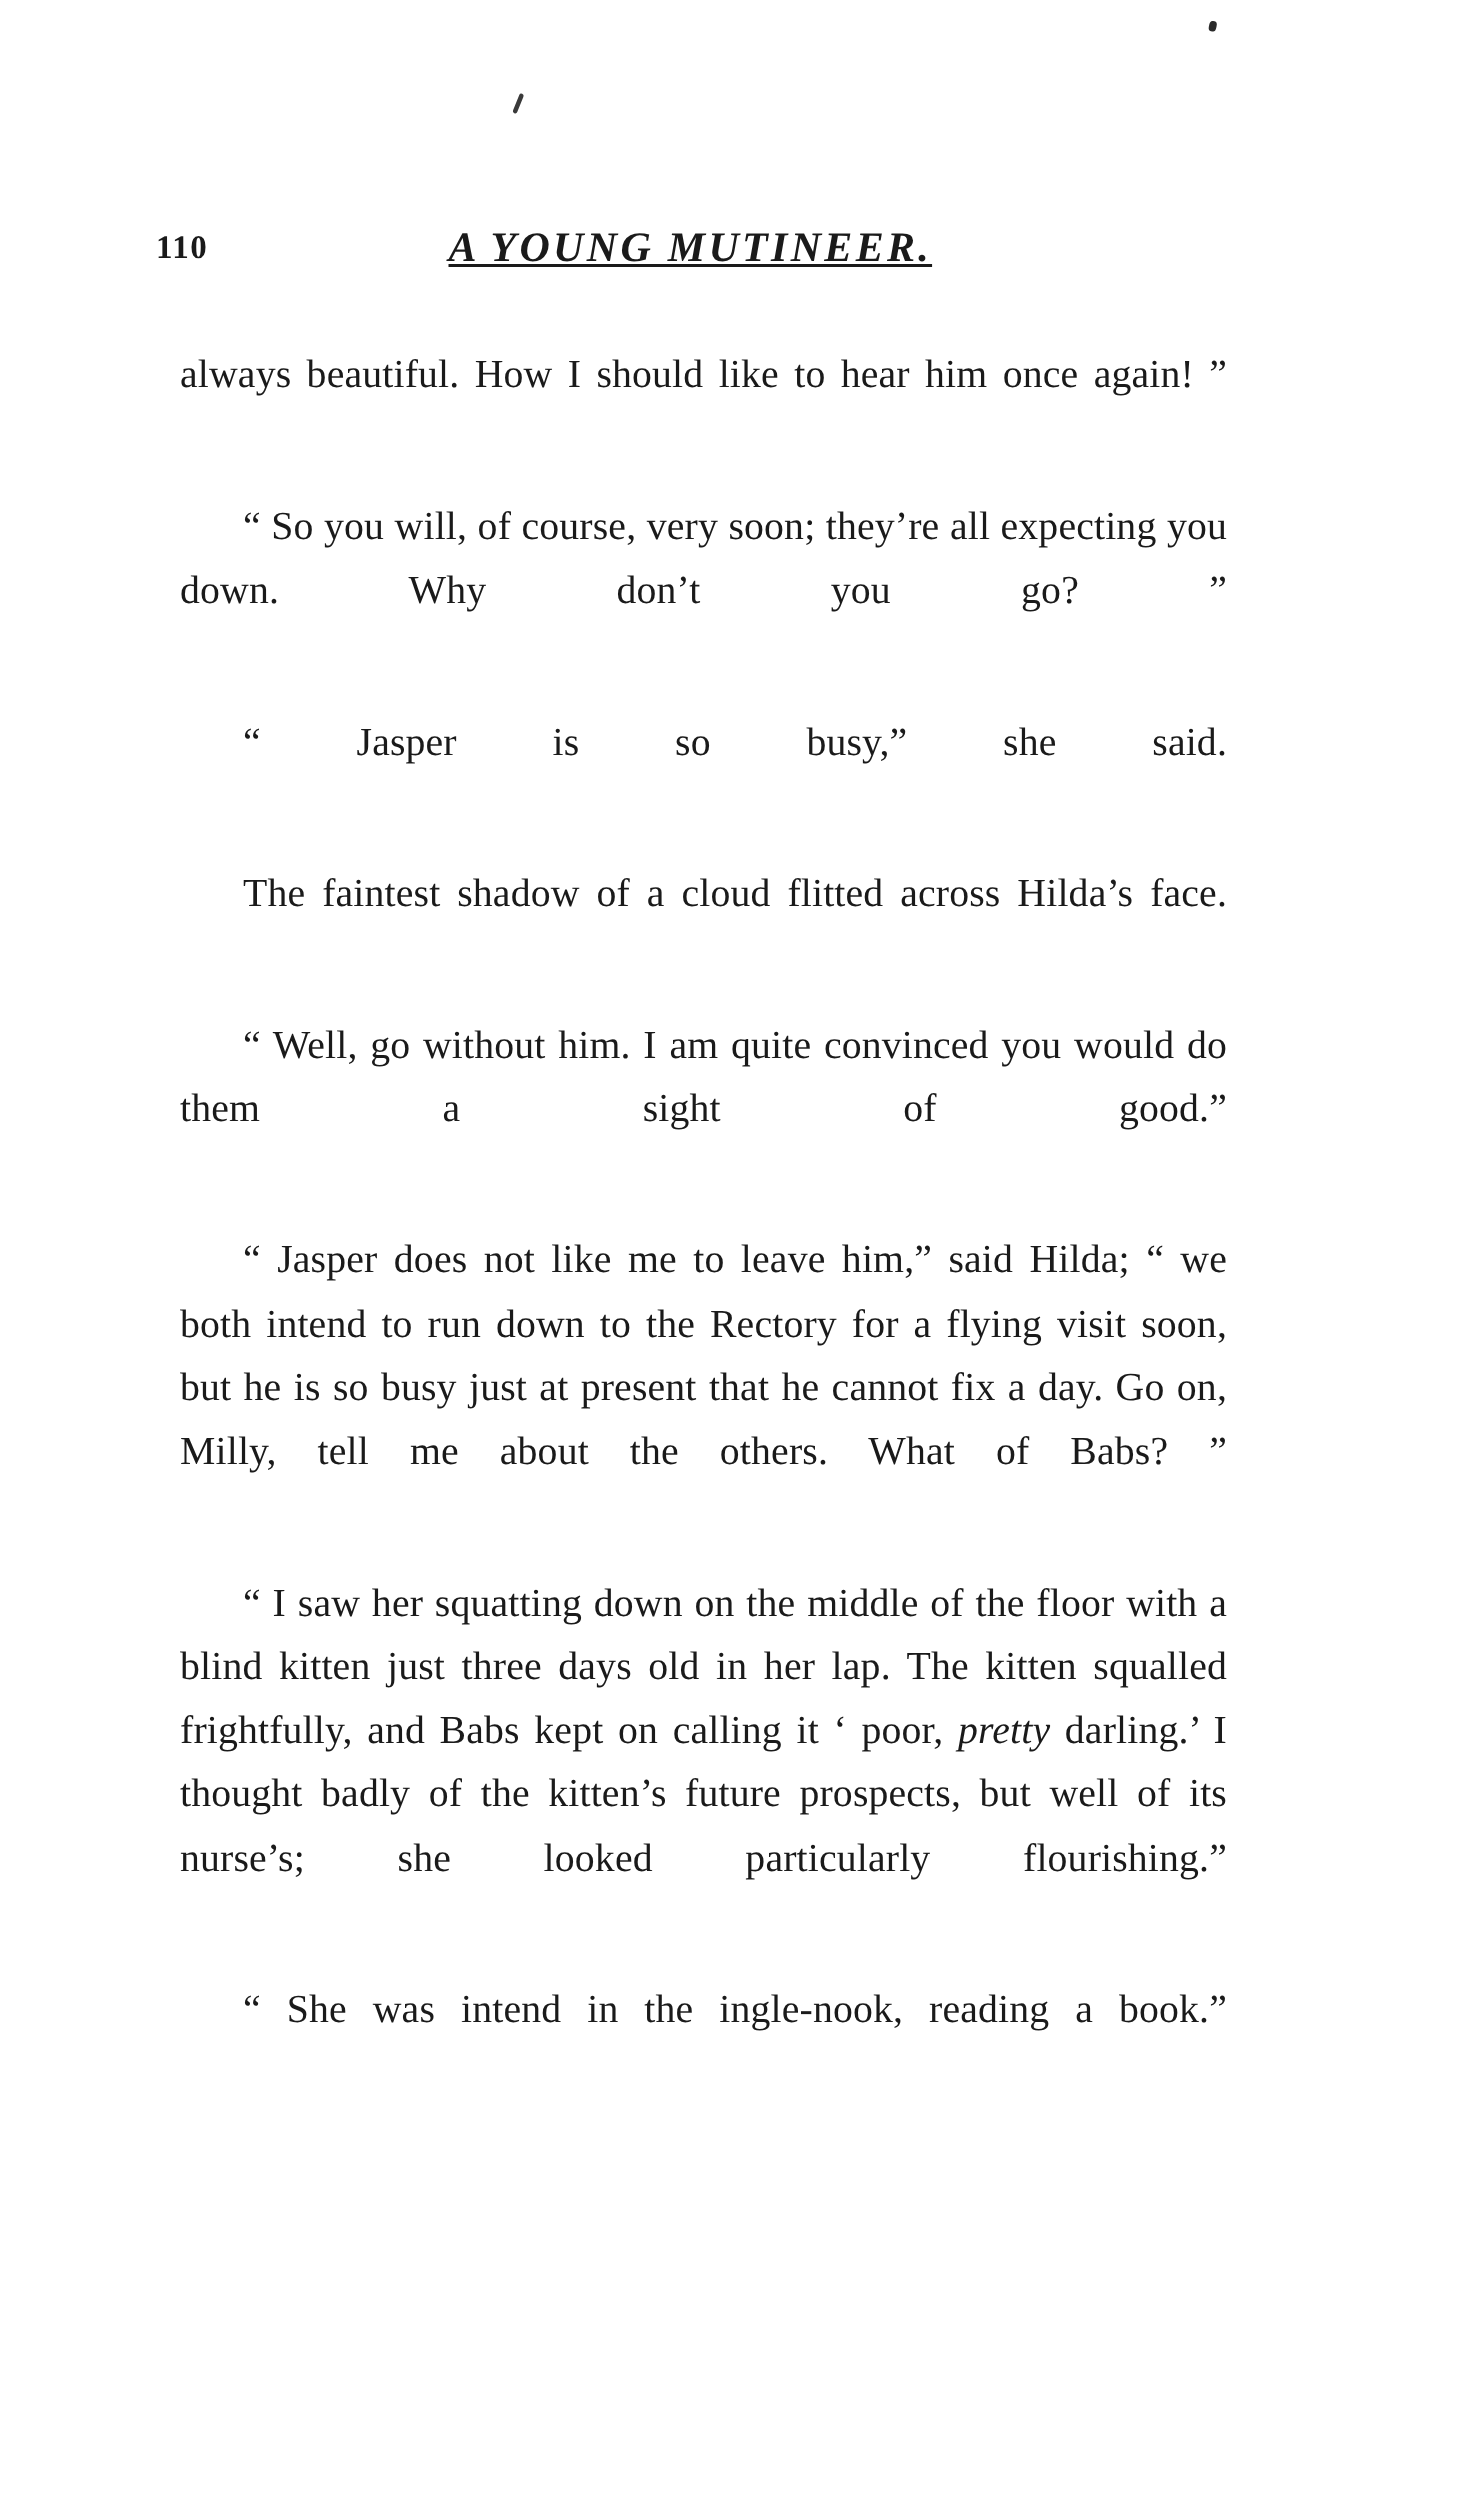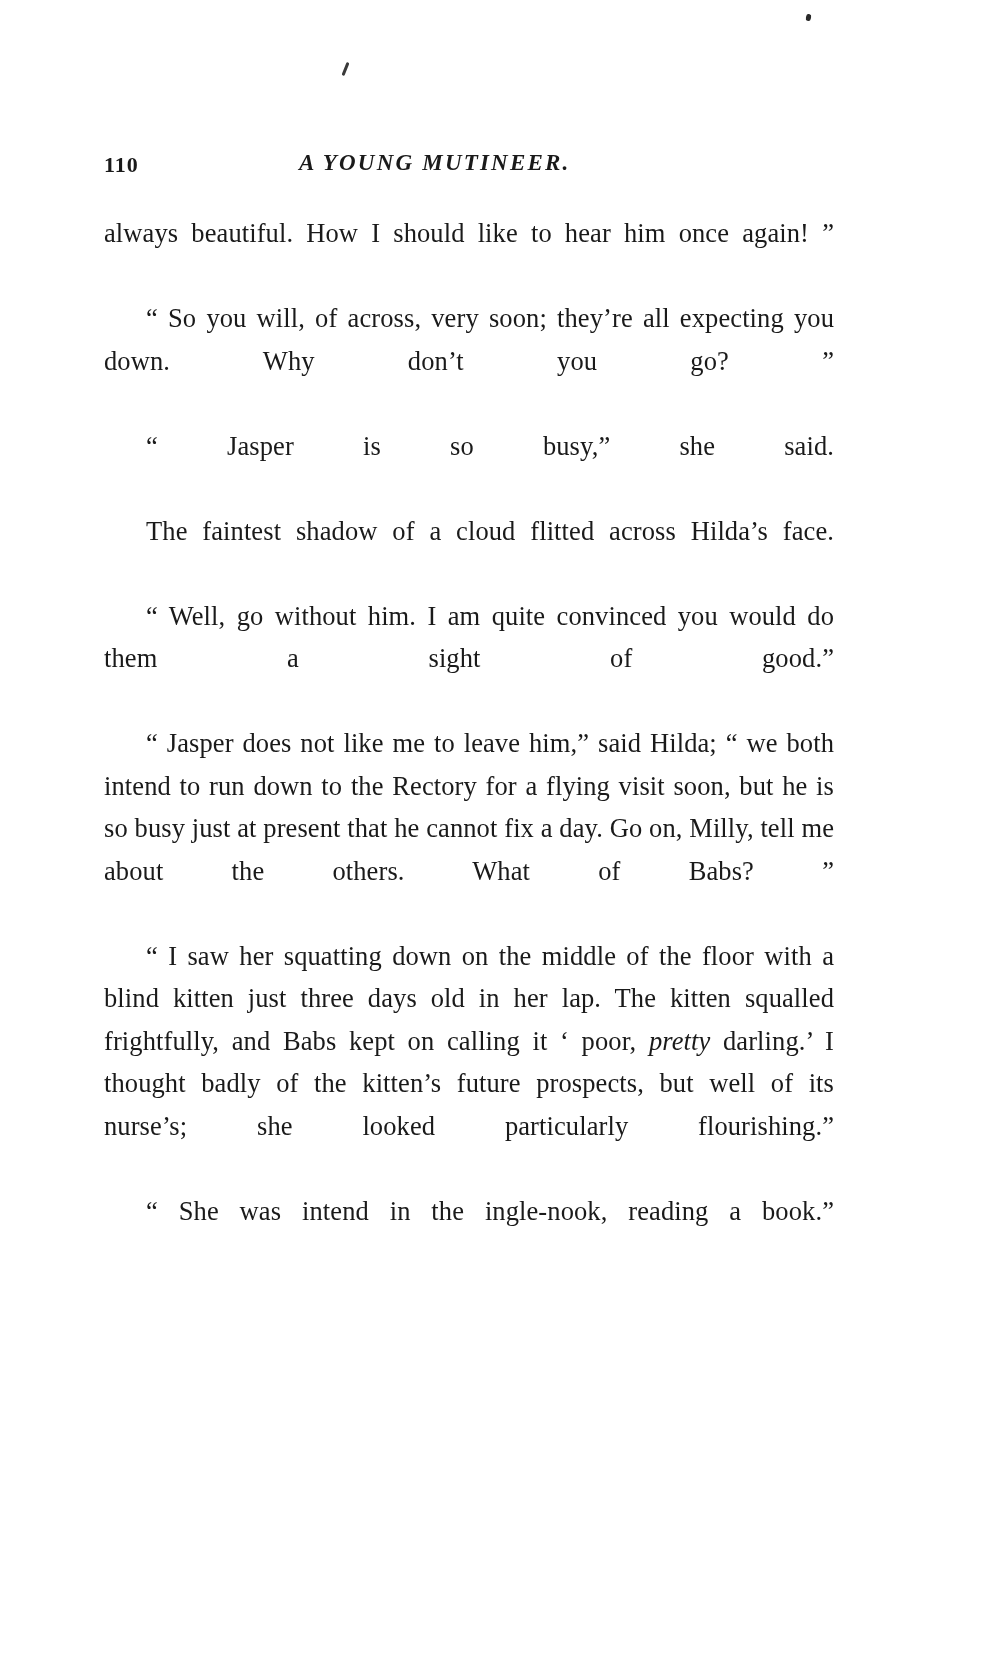--- a/index.html
+++ b/index.html
@@ -52,38 +52,39 @@
     top: 2px;
     font-size: 22px;
     font-weight: 700;
     letter-spacing: 1px;
     font-family: "Liberation Serif", serif;
   }
   .head-title {
     position: absolute;
     left: 195px;
     top: 0;
-    font-size: 23px;
+    font-size: 28px;
     font-style: italic;
     font-weight: 700;
     letter-spacing: 2.2px;
+    text-decoration: underline;
   }
   .body-text {
     position: absolute;
     top: 212px;
     left: 104px;
     width: 730px;
     font-size: 26.5px;
     line-height: 42.5px;
     text-align: justify;
     text-justify: inter-word;
     letter-spacing: 0.1px;
   }
   .body-text p {
-    margin: 0;
+    margin: 16px;
     text-indent: 42px;
   }
   .body-text p.first {
     text-indent: 0;
   }
   
   .body-text p::after {
     content: "";
     display: inline-block;
     width: 100%;
@@ -98,21 +99,21 @@
   <div class="speck speck-top"></div>
   <div class="speck-tick"></div>
 
   <div class="running-head">
     <span class="folio">110</span>
     <span class="head-title">A YOUNG MUTINEER.</span>
   </div>
 
   <div class="body-text">
     <p class="first">always beautiful.   How I should like to hear him once again! ”</p>
-    <p>“ So you will, of across, very soon; they’re all expecting you down.   Why don’t you go? ”</p>
+    <p>“ So you will, of course, very soon; they’re all expecting you down.   Why don’t you go? ”</p>
     <p>“ Jasper is so busy,” she said.</p>
     <p>The faintest shadow of a cloud flitted across Hilda’s face.</p>
     <p>“ Well, go without him.   I am quite convinced you would do them a sight of good.”</p>
     <p>“ Jasper does not like me to leave him,” said Hilda; “ we both intend to run down to the Rectory for a flying visit soon, but he is so busy just at present that he cannot fix a day.   Go on, Milly, tell me about the others.  What of Babs? ”</p>
     <p>“ I saw her squatting down on the middle of the floor with a blind kitten just three days old in her lap.   The kitten squalled frightfully, and Babs kept on calling it ‘ poor, <em>pretty</em> darling.’   I thought badly of the kitten’s future prospects, but well of its nurse’s; she looked particularly flourishing.”</p>
     <p>“ She was intend in the ingle-nook, reading a book.”</p>
   </div>
 
 </div>
 

